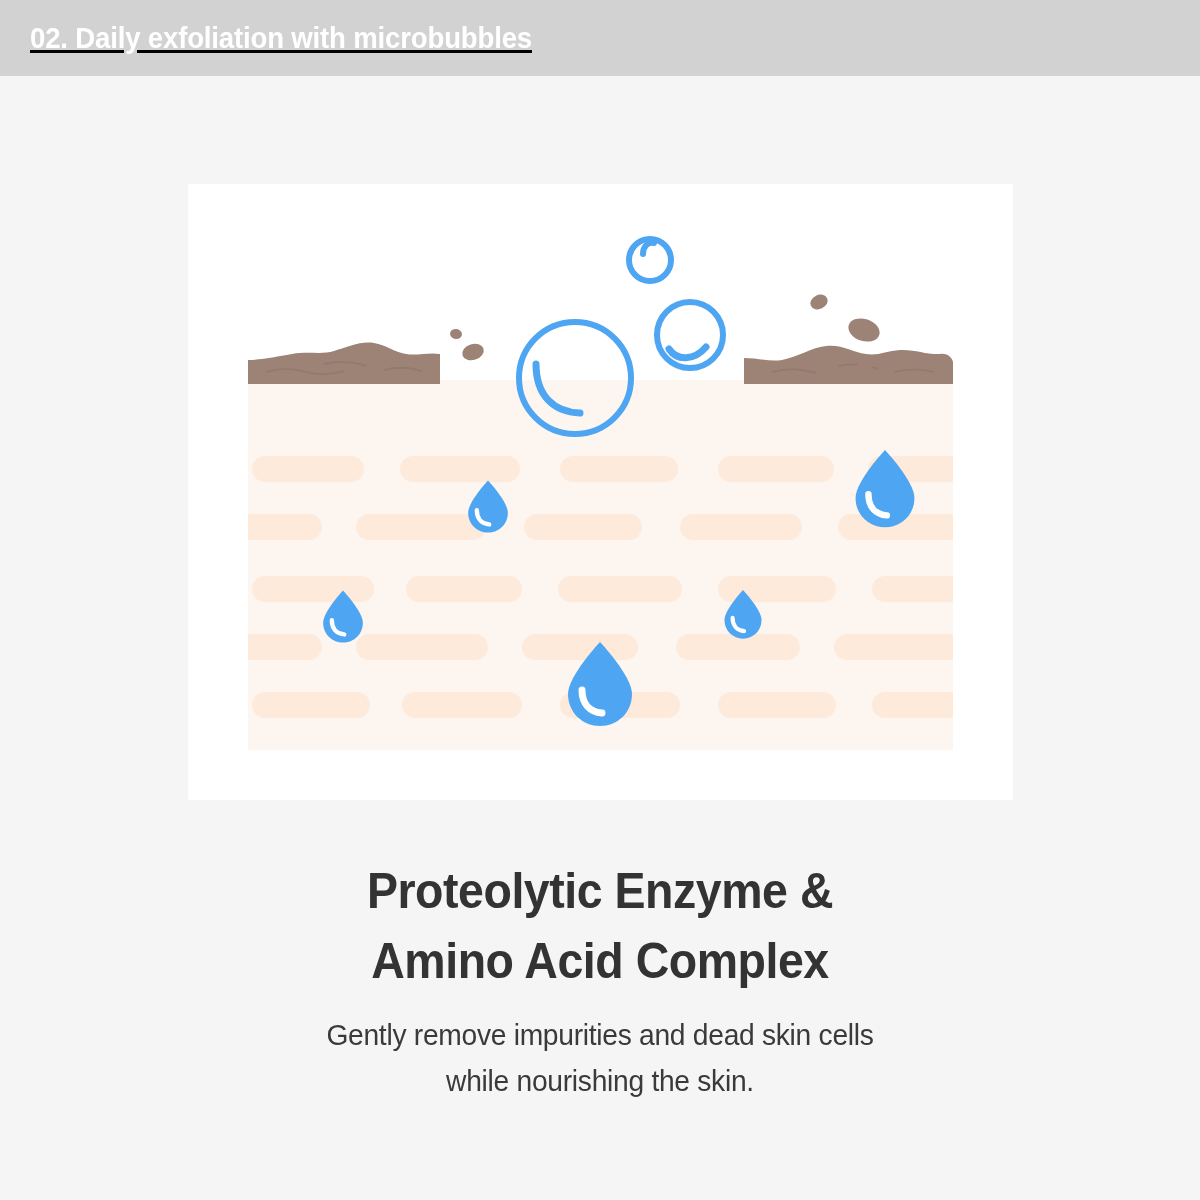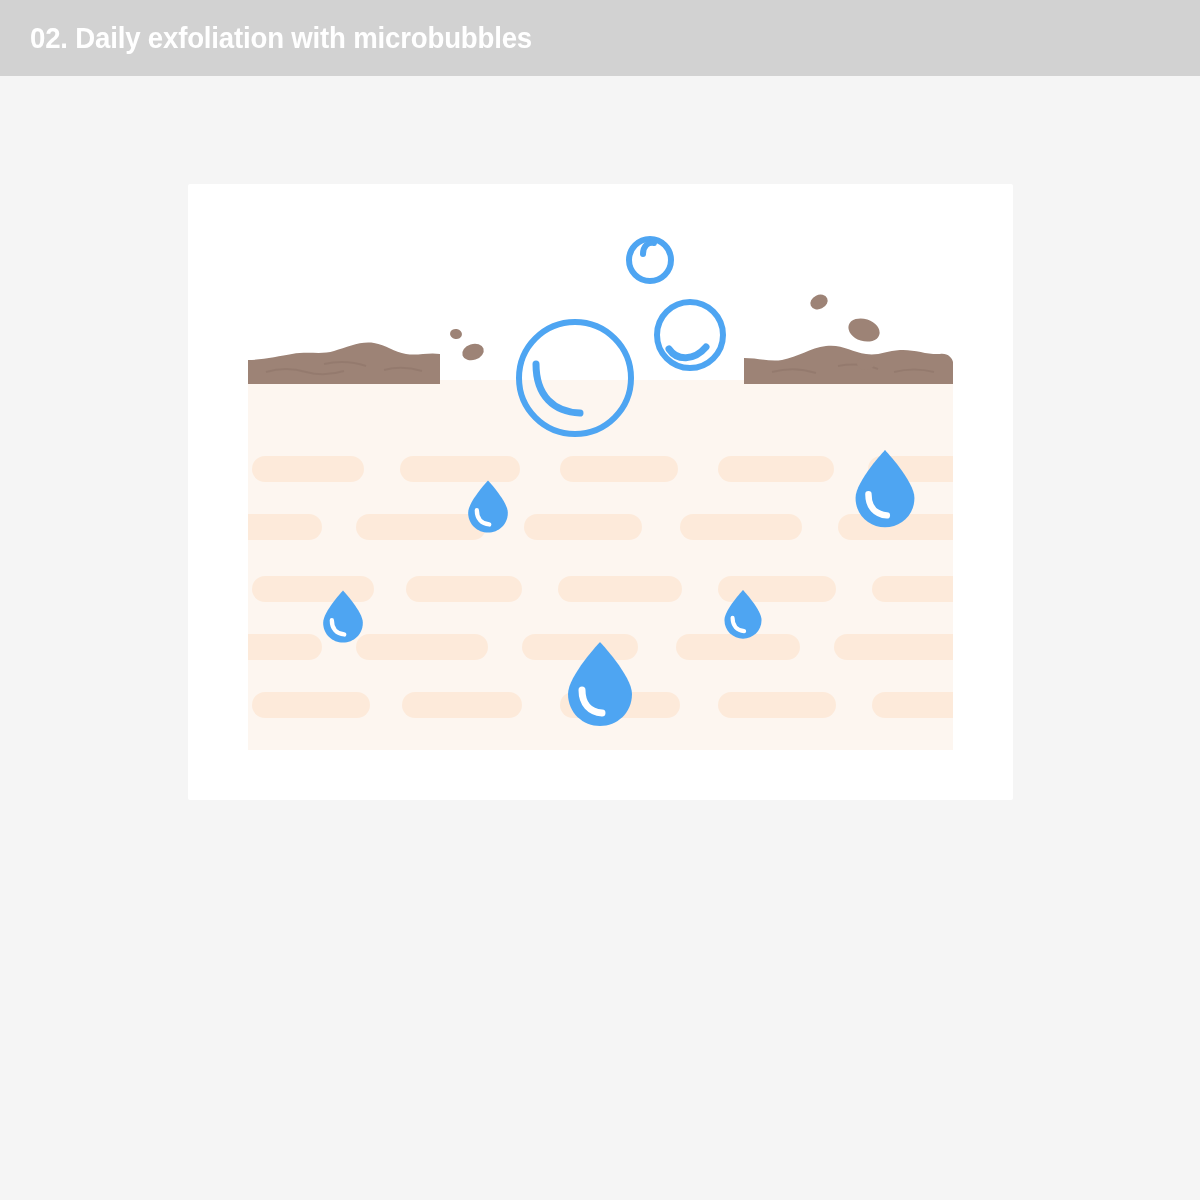--- a/index.html
+++ b/index.html
@@ -23,20 +23,21 @@
   
   .header-bar {
     position: absolute;
     left: 0;
     top: 0;
     width: 1200px;
     height: 76px;
     background: #d2d2d2;
     display: flex;
     align-items: center;
+    text-decoration: underline;
   }
   .header-title {
     margin-left: 30px;
     color: #ffffff;
     font-size: 30px;
     font-weight: 600;
     letter-spacing: -0.2px;
     font-family: "Liberation Sans", sans-serif;
     transform: scaleX(0.92);
     transform-origin: left center;
@@ -203,14 +204,24 @@
         <g transform="translate(555,428) scale(0.58)">
             <use href="#dropShape"></use>
           </g>
         <g transform="translate(412,496) scale(1.0)">
             <use href="#dropShape"></use>
           </g>
       </g>
     </svg>
   </div>
 
+  <div class="text-block">
+    <h1 class="product-title">
+      <span class="title-line">Proteolytic Enzyme &amp;</span><br>
+      <span class="title-line">Amino Acid Complex</span>
+    </h1>
+    <p class="product-desc">
+      <span class="desc-line">Gently remove impurities and dead skin cells</span>
+      <span class="desc-line">while nourishing the skin.</span>
+    </p>
+  </div>
 
 </div>
 
 </body></html>

